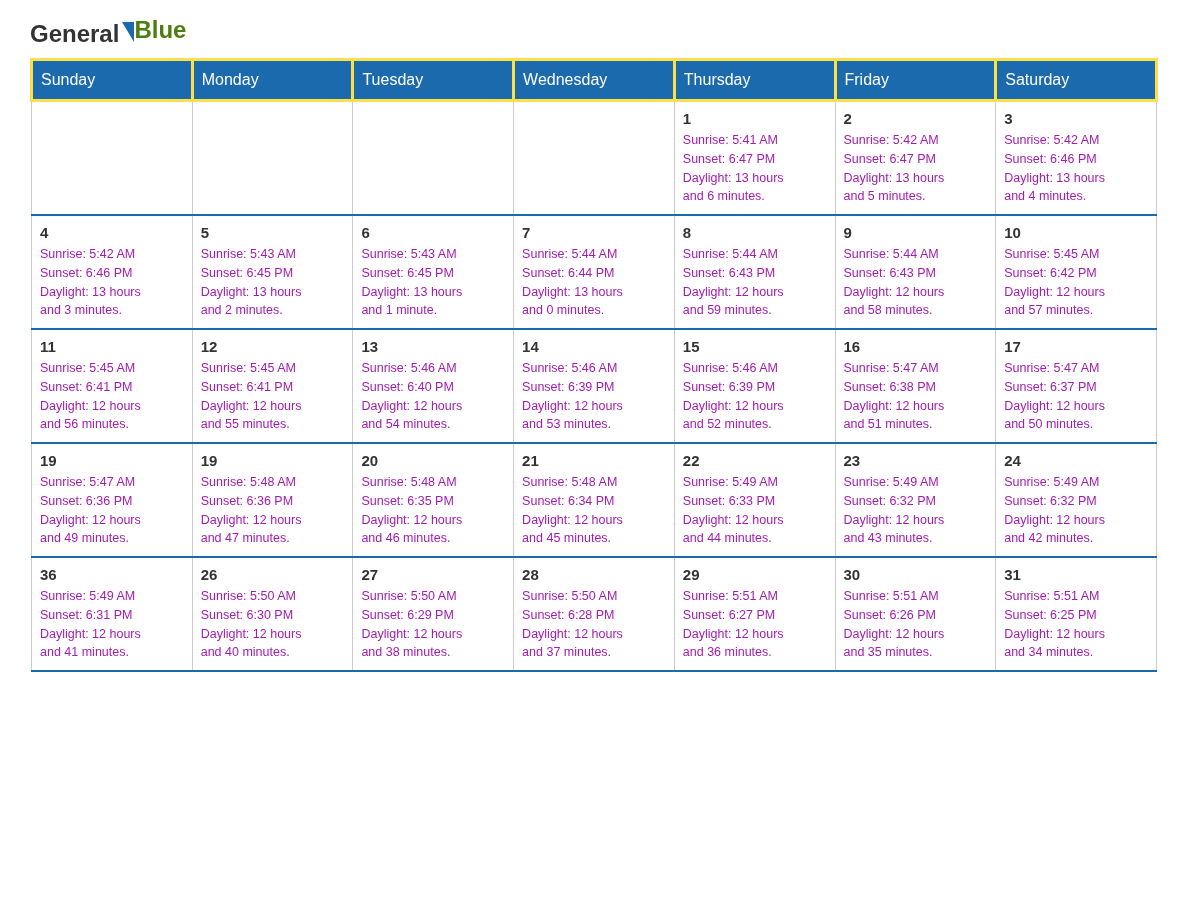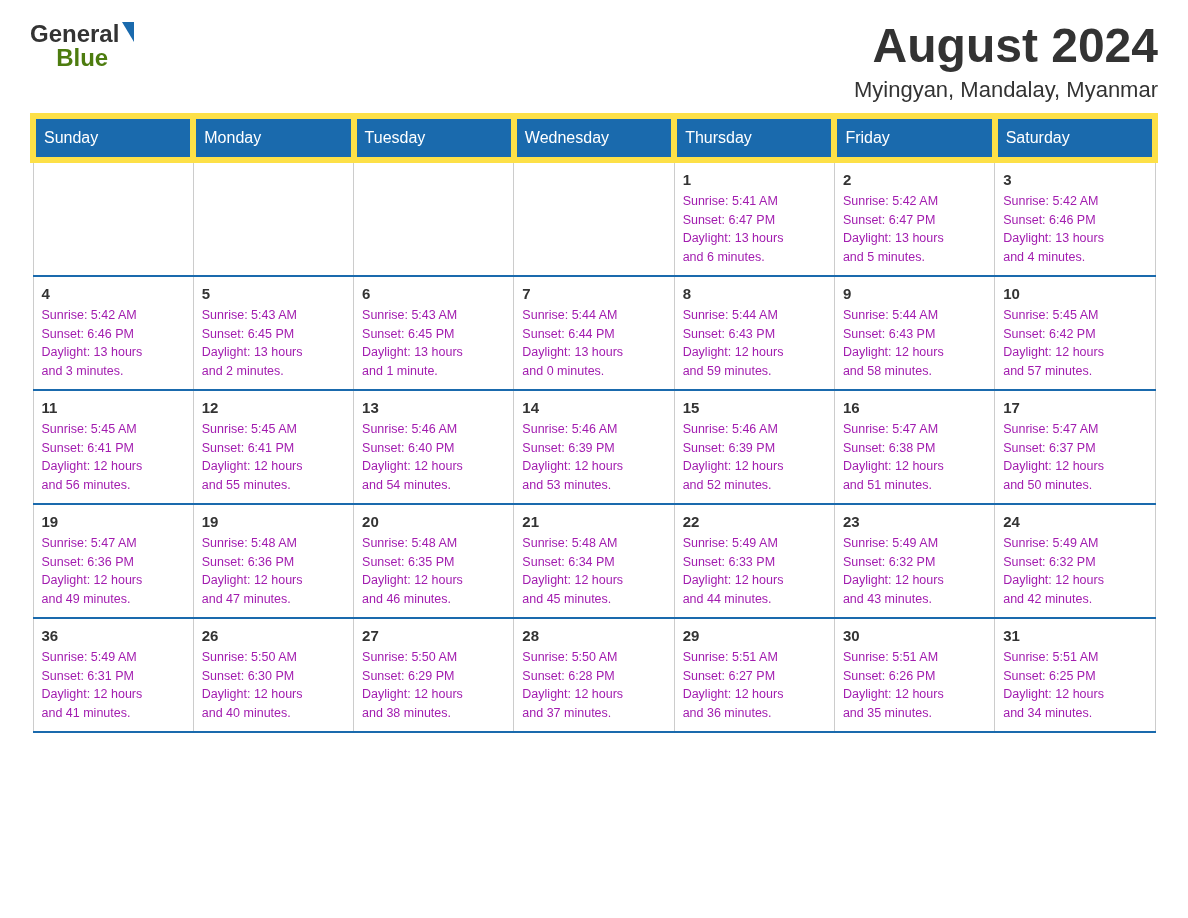--- a/index.html
+++ b/index.html
@@ -37,21 +37,21 @@
       margin-top: 8px;
     }
     .calendar-table thead tr {
       background-color: #1a6aad;
       color: #fff;
     }
     .calendar-table thead th {
       padding: 10px 8px;
       font-size: 16px;
       font-weight: normal;
-      border: 6px solid #fde047;
+      border: 3px solid #fde047;
       text-align: left;
     }
     .calendar-table tbody tr {
       border-bottom: 2px solid #1a6aad;
     }
     .calendar-table tbody td {
       vertical-align: top;
       padding: 8px 8px;
       font-size: 13px;
       color: #333;
@@ -73,22 +73,21 @@
     .day-info {
       font-size: 12.5px;
       line-height: 1.5;
       color: #a21caf;
     }
     .empty-cell {
       background: #fff;
     }
     .logo-wrapper {
       display: flex;
-      flex-direction: column;
-      align-items: center;
+      align-items: flex-start;
     }
     .logo-row {
       display: flex;
       align-items: center;
     }
     .logo-arrow {
       display: inline-block;
       width: 0;
       height: 0;
       border-left: 12px solid transparent;
@@ -102,24 +101,20 @@
 </head>
 <body>
 
 <div class="header-area">
   <div class="logo-wrapper">
     <div class="logo-row">
       <span style="font-size:24px;font-weight:bold;color:#333;">General</span>
       <span class="logo-arrow"></span>
     </div>
     <span style="font-size:24px;font-weight:bold;color:#4d7c0f;margin-top:-4px;">Blue</span>
-  </div>
-  <div class="title-area">
-    <div class="month-title">August 2024</div>
-    <div class="location-title">Myingyan, Mandalay, Myanmar</div>
   </div>
 </div>
 
 <table class="calendar-table">
   <thead>
     <tr>
     <th>Sunday</th>
         <th>Monday</th>
         <th>Tuesday</th>
         <th>Wednesday</th>

